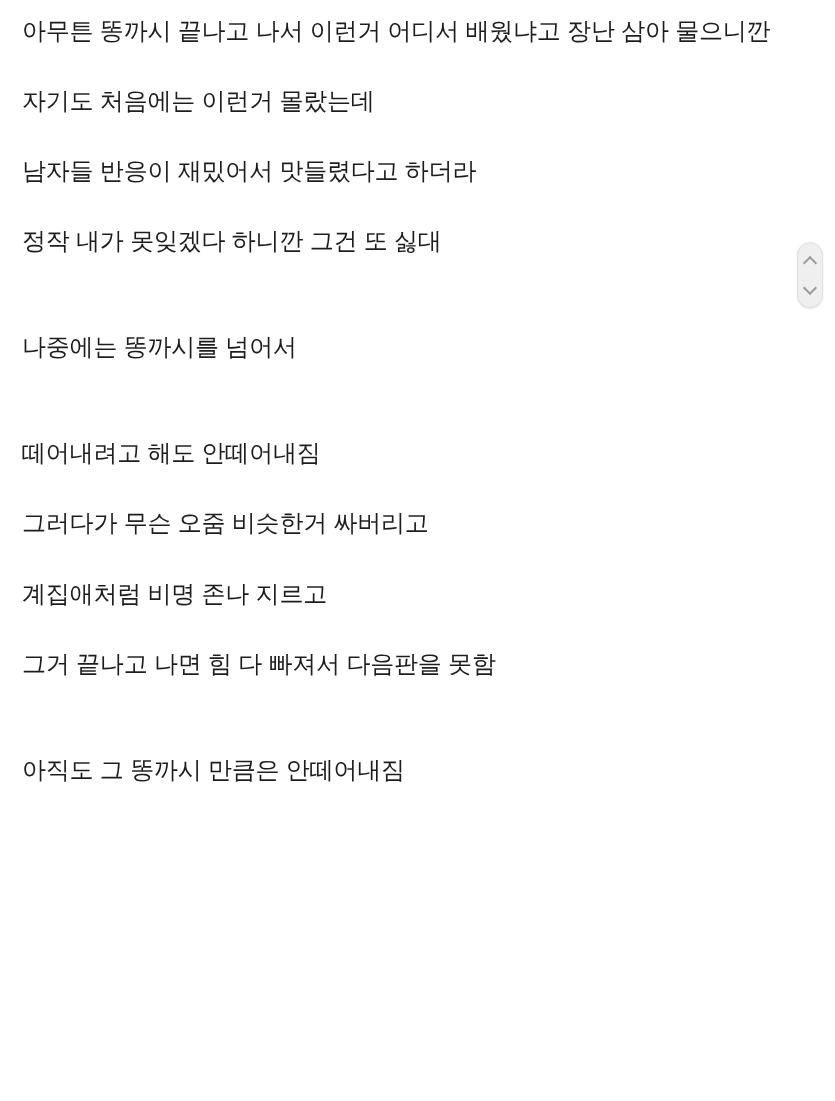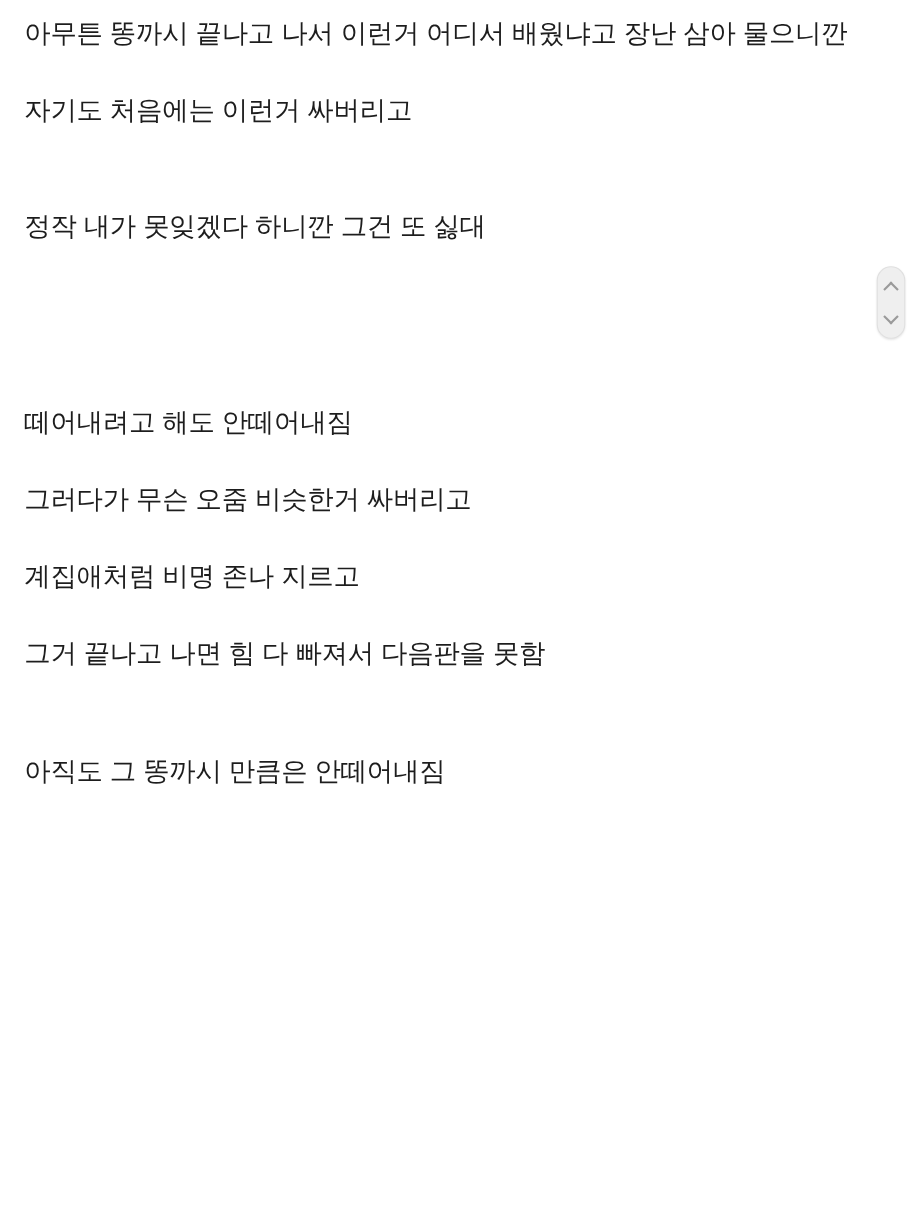--- a/index.html
+++ b/index.html
@@ -78,28 +78,30 @@
   }
 </style>
 </head>
 <body>
 
 <div class="page">
 
   <p class="para">아무튼 똥까시 끝나고 나서 이런거 어디서 배웠냐고 장난 삼아 물으니깐</p>
   <div class="gap-sm"></div>
 
-  <p class="para">자기도 처음에는 이런거 싸버리고</p>
+  <p class="para">자기도 처음에는 이런거 몰랐는데</p>
   <div class="gap-sm"></div>
 
+  <p class="para">남자들 반응이 재밌어서 맛들렸다고 하더라</p>
   <div class="gap-sm"></div>
 
   <p class="para">정작 내가 못잊겠다 하니깐 그건 또 싫대</p>
   <div class="gap-lg"></div>
 
+  <p class="para">나중에는 똥까시를 넘어서</p>
   <div class="gap-sm"></div>
 
   <div class="gap-sm"></div>
 
   <p class="para">떼어내려고 해도 안떼어내짐</p>
   <div class="gap-sm"></div>
 
   <p class="para">그러다가 무슨 오줌 비슷한거 싸버리고</p>
   <div class="gap-sm"></div>
 

